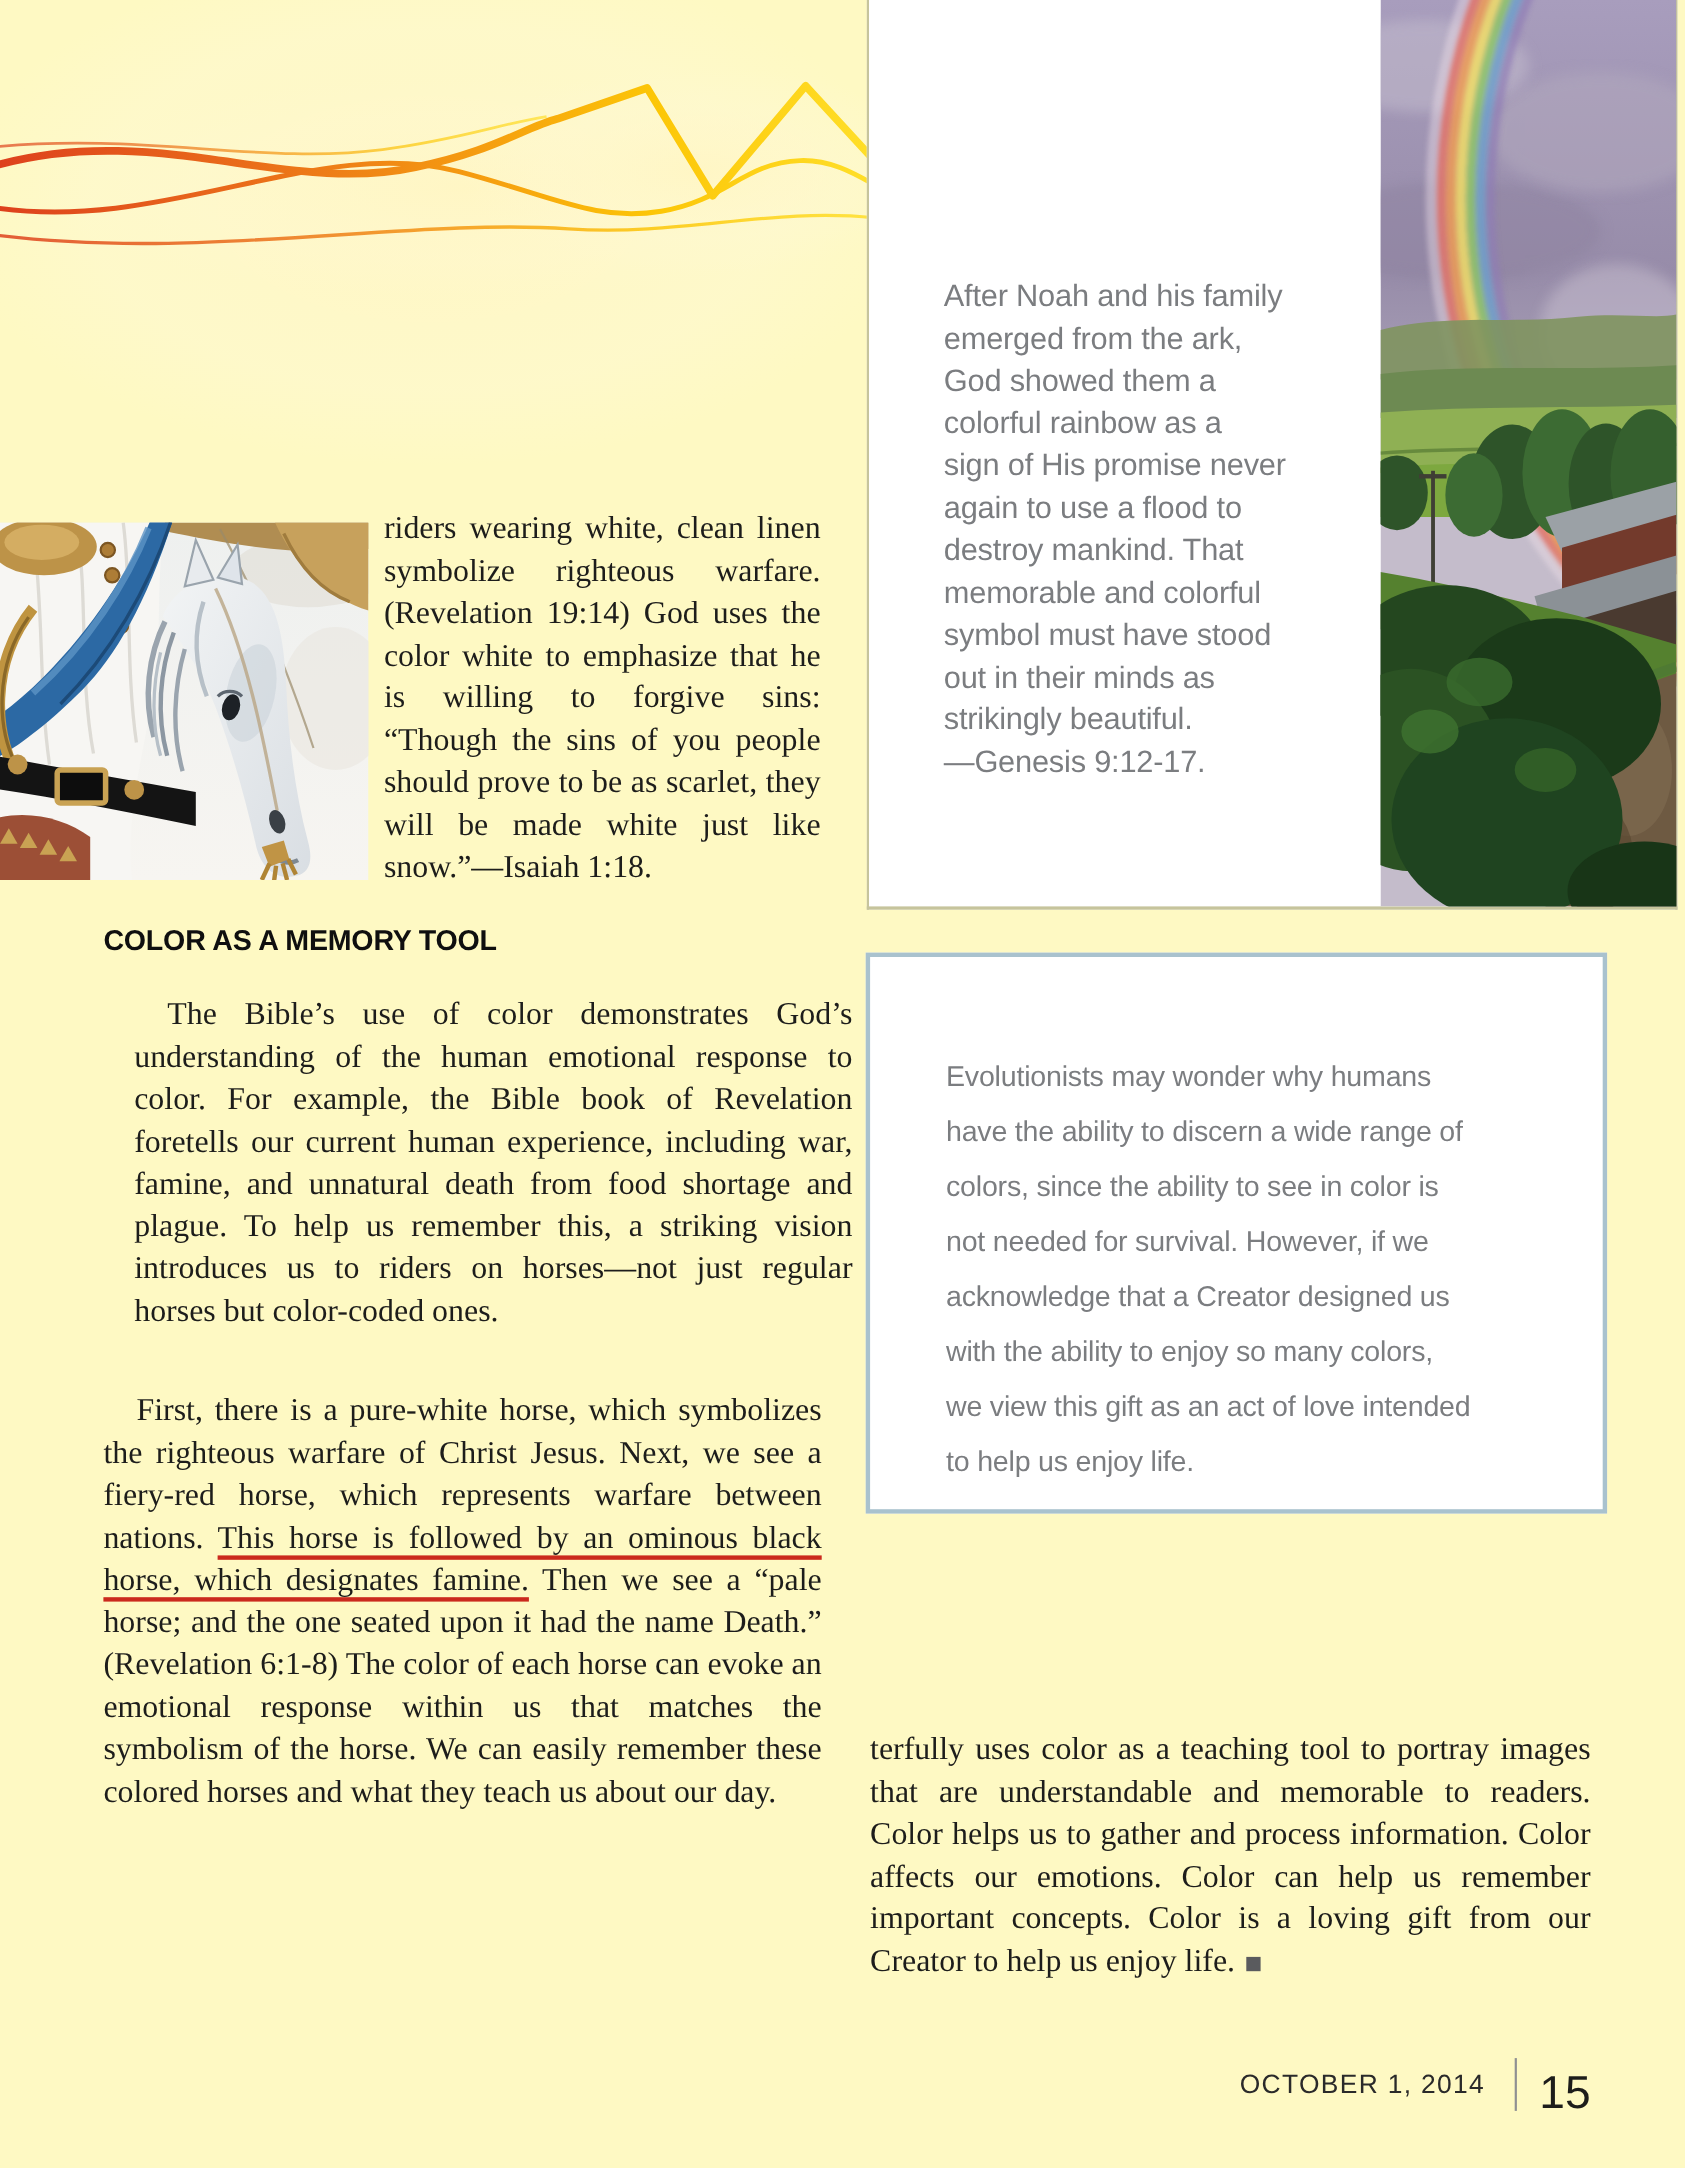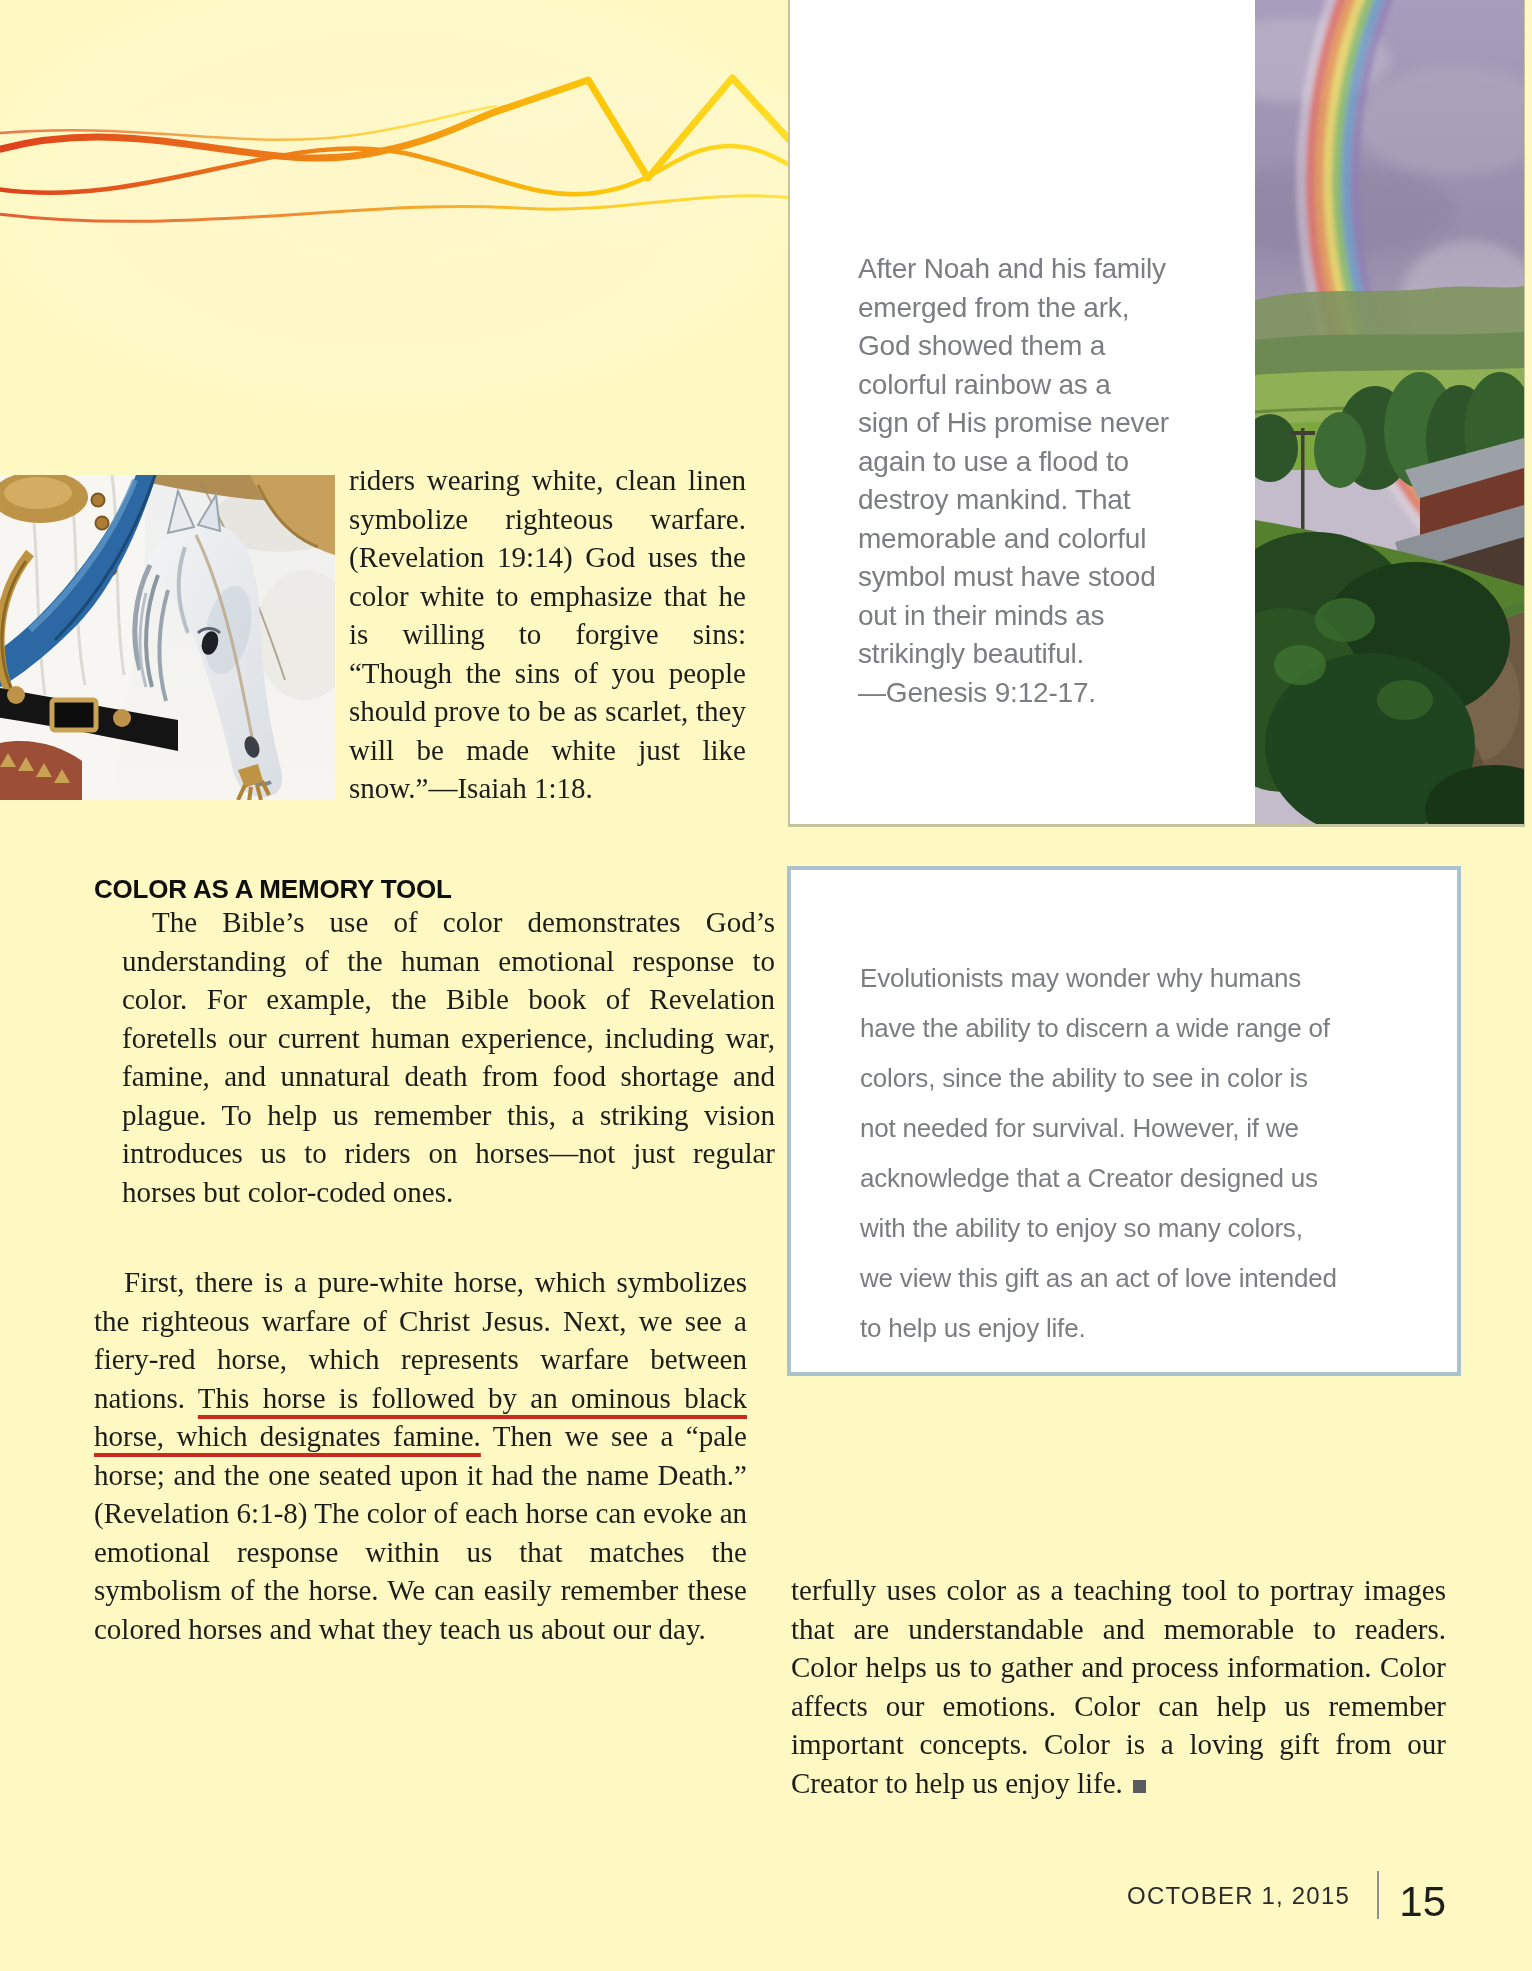--- a/index.html
+++ b/index.html
@@ -6,21 +6,21 @@
   #page{position:relative;width:1532px;height:1971px;background:#fef9c3;overflow:hidden;
         font-family:"Liberation Serif", serif;}
   .glow{position:absolute;left:0;top:0;width:1100px;height:760px;pointer-events:none;
         background:radial-gradient(ellipse 560px 300px at 390px 190px, rgba(255,246,198,0.75), rgba(255,248,214,0.35) 55%, rgba(255,250,230,0) 78%);}
   .serif{font-size:29px;line-height:38.5px;color:#1d1d1b;text-align:justify;position:absolute;}
   .indent{text-indent:30px;}
   .sansbox{position:absolute;font-family:"Liberation Sans", sans-serif;color:#7b7d80;
            white-space:pre-line;letter-spacing:-0.2px;}
   #noah-text{left:858px;top:250px;width:390px;font-size:28px;line-height:38.5px;}
   #evo-text{left:860px;top:953px;width:604px;font-size:26px;line-height:50px;}
-  #heading{position:absolute;left:94px;top:874px;font-family:"Liberation Sans", sans-serif;
+  #heading{position:absolute;left:94px;top:840px;font-family:"Liberation Sans", sans-serif;
            font-weight:bold;font-size:26px;color:#0f0f0f;letter-spacing:-0.2px;}
   #wrapped-para{left:349px;top:461px;width:397px;}
   #para1{left:94px;top:903px;width:653px;margin-left:28px;}
   #para2{left:94px;top:1263px;width:653px;}
   #para3{left:94px;top:1725px;width:653px;}
   #right-col{left:791px;top:1571px;width:655px;}
   .redline{text-decoration:underline;text-decoration-color:#cb2a1d;text-decoration-thickness:4px;
            text-underline-offset:7px;text-decoration-skip-ink:none;}
   #noah-box{position:absolute;left:788px;top:0;width:737px;height:827px;background:#ffffff;
             border-left:2px solid #c6c49c;border-right:2px solid #c6c49c;border-bottom:3px solid #c6c49c;
@@ -234,17 +234,17 @@
 
   <div id="heading">COLOR AS A MEMORY TOOL</div>
 
   <div id="para1" class="serif indent">The Bible’s use of color demonstrates God’s understanding of the human emotional response to color. For example, the Bible book of Revelation foretells our current human experience, including war, famine, and unnatural death from food shortage and plague. To help us remember this, a striking vision introduces us to riders on horses—not just regular horses but color-coded ones.</div>
 
   <div id="para2" class="serif indent"><span>First, there is a pure-white horse, which symbolizes the righteous warfare of Christ Jesus. Next, we see a fiery-red horse, which represents warfare between nations. </span><span class="redline">This horse is followed by an ominous black horse, which designates famine.</span><span> Then we see a “pale horse; and the one seated upon it had the name Death.” (Revelation 6:1-8) The color of each horse can evoke an emotional response within us that matches the symbolism of the horse. We can easily remember these colored horses and what they teach us about our day.</span></div>
 
 
   <div id="right-col" class="serif"><span>terfully uses color as a teaching tool to portray images that are understandable and memorable to readers. Color helps us to gather and process information. Color affects our emotions. Color can help us remember important concepts. Color is a loving gift from our Creator to help us enjoy life.</span><span class="endsq"></span></div>
 
-  <div id="footer-date">OCTOBER 1, 2015</div>
+  <div id="footer-date">OCTOBER 1, 2014</div>
   <div id="footer-divider"></div>
   <div id="footer-num">15</div>
 
 </div>
 
 </body></html>

